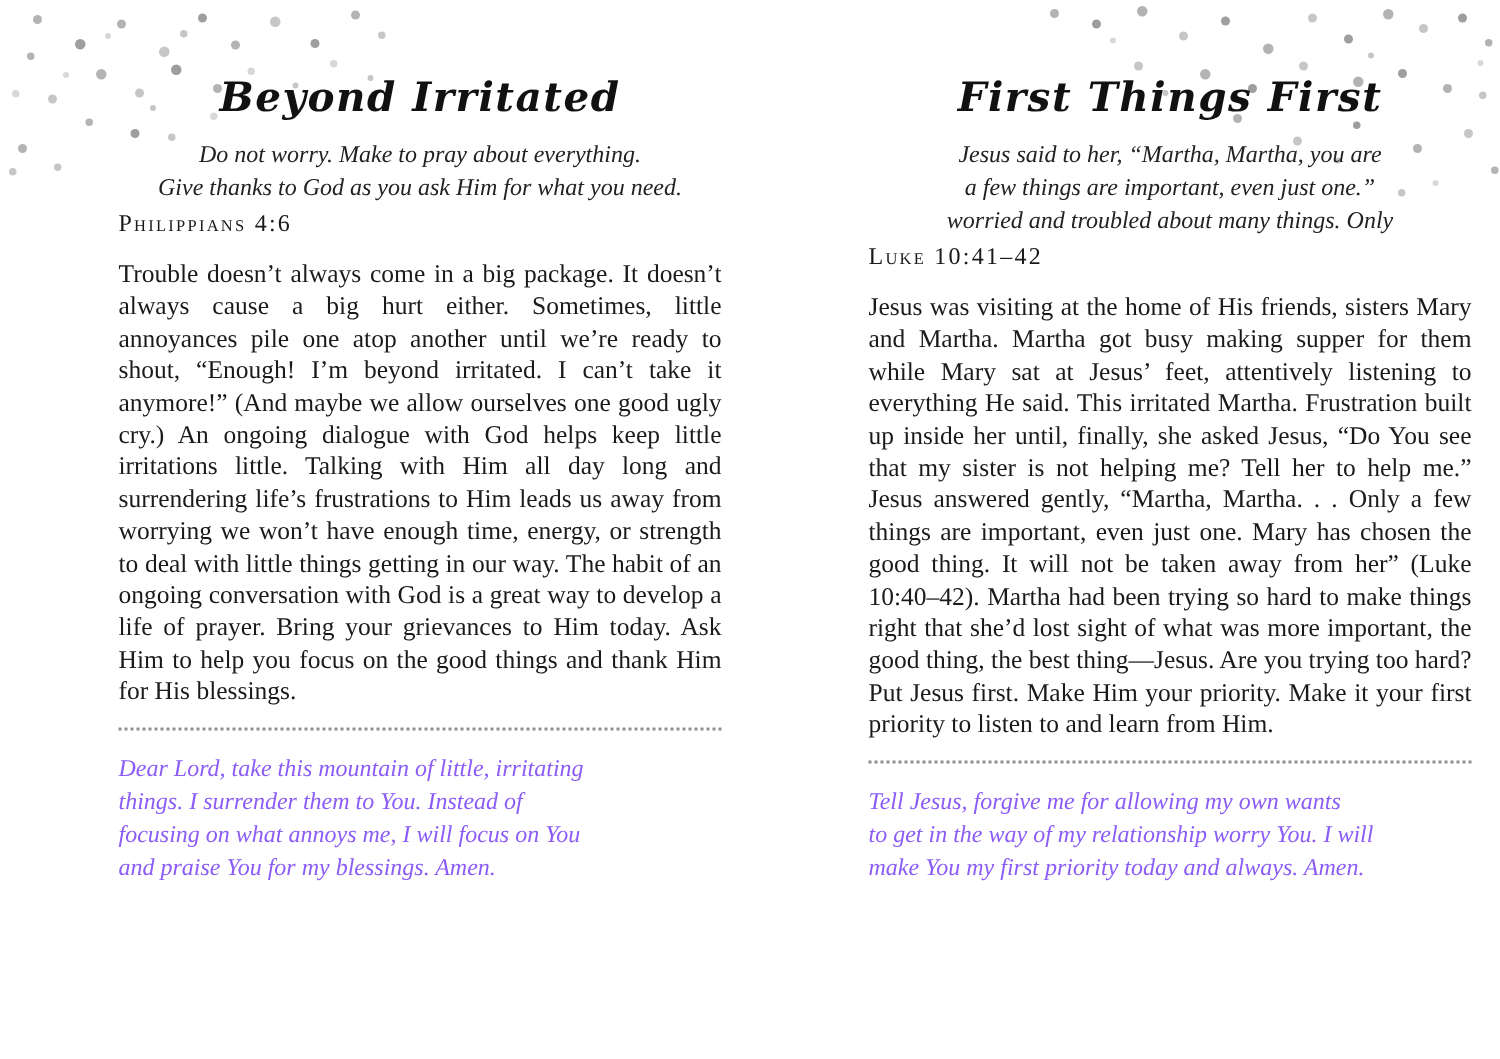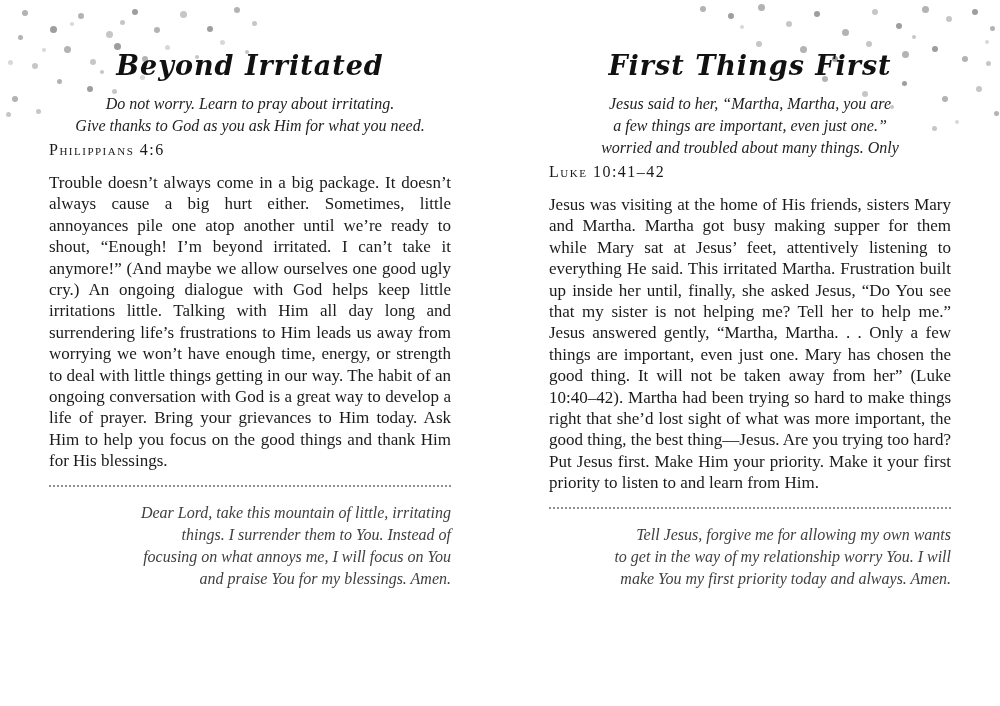--- a/index.html
+++ b/index.html
@@ -23,20 +23,21 @@
   }
   .confetti-dot {
     position: absolute;
     border-radius: 50%;
   }
   .page {
     position: absolute;
     top: 0;
     width: 500px;
     height: 706px;
+    padding-left: 30px;
   }
   .page-left  { left: 0; }
   .page-right { left: 500px; }
   .page-inner {
     position: relative;
     width: 402px;
     margin: 0 auto;
     height: 100%;
   }
   .chapter-title {
@@ -73,25 +74,25 @@
     color: #1a1a1a;
   }
   .dotted-divider {
     margin-top: 13px;
     border-top: 2px dotted #8f8f8f;
     height: 0;
     width: 100%;
   }
   .prayer {
     margin-top: 15px;
-    text-align: right;
+    text-align: left;
     font-style: italic;
     font-size: 16px;
     line-height: 22px;
-    color: #404040;
+    color: #8b5cf6;
   }
 </style>
 </head>
 <body>
 
 <div class="book-spread">
 
   <div class="confetti-layer" id="confetti-layer">
       <div class="confetti-dot" style="left: 22px; top: 10px; width: 6px; height: 6px; background: rgb(179, 179, 179);"></div>
       <div class="confetti-dot" style="left: 50px; top: 26px; width: 7px; height: 7px; background: rgb(158, 158, 158);"></div>
@@ -158,21 +159,21 @@
       <div class="confetti-dot" style="left: 890px; top: 105px; width: 4px; height: 4px; background: rgb(198, 198, 198);"></div>
       <div class="confetti-dot" style="left: 955px; top: 120px; width: 4px; height: 4px; background: rgb(216, 216, 216);"></div>
       <div class="confetti-dot" style="left: 912px; top: 35px; width: 4px; height: 4px; background: rgb(198, 198, 198);"></div>
       <div class="confetti-dot" style="left: 985px; top: 40px; width: 4px; height: 4px; background: rgb(216, 216, 216);"></div>
     </div>
 
   <div class="page page-left">
     <div class="page-inner">
       <div class="chapter-title">Beyond Irritated</div>
       <div class="epigraph">
-        <div>Do not worry. Learn to pray about irritating.</div>
+        <div>Do not worry. Make to pray about everything.</div>
         <div>Give thanks to God as you ask Him for what you need.</div>
       </div>
       <div class="scripture-ref">Philippians 4:6</div>
       <div class="body-text">Trouble doesn’t always come in a big package. It doesn’t always cause a big hurt either. Sometimes, little annoyances pile one atop another until we’re ready to shout, “Enough! I’m beyond irritated. I can’t take it anymore!” (And maybe we allow ourselves one good ugly cry.) An ongoing dialogue with God helps keep little irritations little. Talking with Him all day long and surrendering life’s frustrations to Him leads us away from worrying we won’t have enough time, energy, or strength to deal with little things getting in our way. The habit of an ongoing conversation with God is a great way to develop a life of prayer. Bring your grievances to Him today. Ask Him to help you focus on the good things and thank Him for His blessings.</div>
       <div class="dotted-divider"></div>
       <div class="prayer">
         <div>Dear Lord, take this mountain of little, irritating</div>
         <div>things. I surrender them to You. Instead of</div>
         <div>focusing on what annoys me, I will focus on You</div>
         <div>and praise You for my blessings. Amen.</div>

